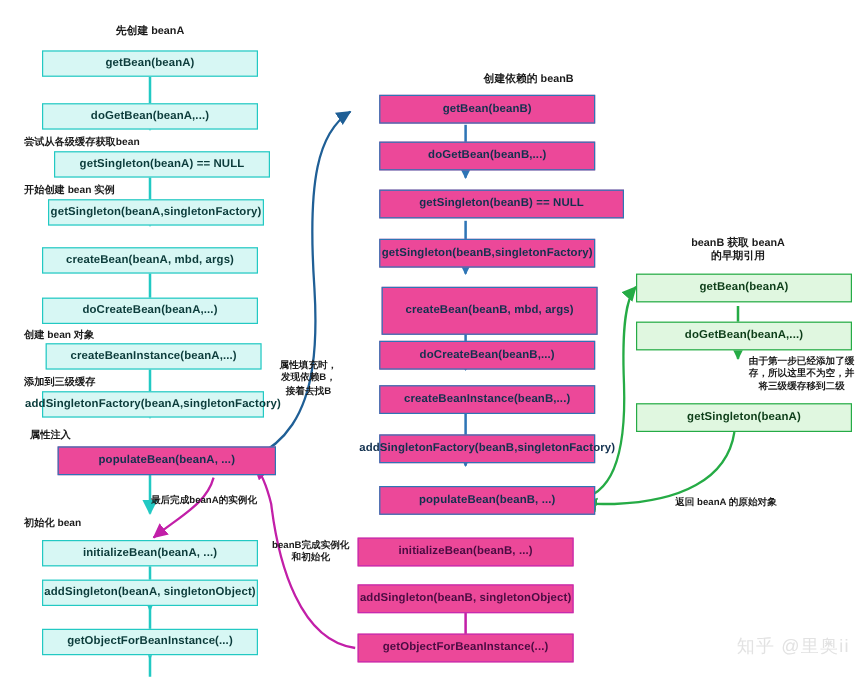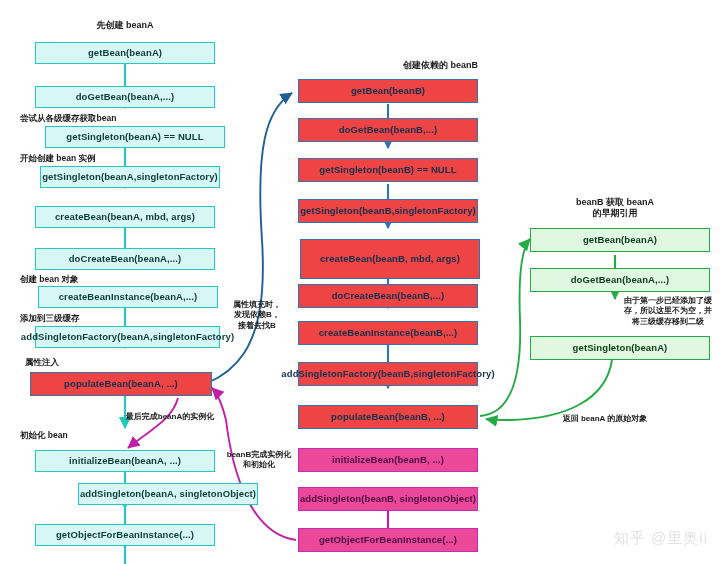--- a/index.html
+++ b/index.html
@@ -11,21 +11,21 @@
   #canvas{position:absolute;left:0;top:0;width:720px;height:564px;}
   svg.edges{position:absolute;left:0;top:0;width:720px;height:564px;pointer-events:none;}
 
   .node{
     position:absolute;box-sizing:border-box;
     display:flex;align-items:center;justify-content:center;
     font-size:9.5px;font-weight:bold;letter-spacing:.1px;
     text-align:center;line-height:1.1;
   }
   .node.cyan{background:#d7f7f4;border:1.2px solid #22c9c3;color:#0b3b3a;}
-  .node.blue{background:#ef4444;border:1.2px solid #2e75b6;color:#12314f;}
+  .node.blue{background:#ec4899;border:1.2px solid #2e75b6;color:#12314f;margin-left:18px;}
   .node.pink{background:#ec4899;border:1.2px solid #c52bb0;color:#4a0c42;}
   .node.green{background:#e0f7e0;border:1.2px solid #25ab45;color:#0c3d18;}
 
   .col-title{
     position:absolute;font-size:9px;font-weight:bold;color:#1a1a1a;
     text-align:center;line-height:1.25;white-space:pre-line;
   }
   .side-label{
     position:absolute;font-size:8.5px;font-weight:bold;color:#1a1a1a;
     line-height:1.3;white-space:pre-line;
@@ -107,35 +107,35 @@
   <div class="node cyan" style="left:35px;top:42px;width:180px;height:22px;">getBean(beanA)</div>
   <div class="node cyan" style="left:35px;top:86px;width:180px;height:22px;">doGetBean(beanA,...)</div>
   <div class="node cyan" style="left:45px;top:126px;width:180px;height:22px;">getSingleton(beanA) == NULL</div>
   <div class="node cyan" style="left:40px;top:166px;width:180px;height:22px;">getSingleton(beanA,singletonFactory)</div>
   <div class="node cyan" style="left:35px;top:206px;width:180px;height:22px;">createBean(beanA, mbd, args)</div>
   <div class="node cyan" style="left:35px;top:248px;width:180px;height:22px;">doCreateBean(beanA,...)</div>
   <div class="node cyan" style="left:38px;top:286px;width:180px;height:22px;">createBeanInstance(beanA,...)</div>
   <div class="node cyan" style="left:35px;top:326px;width:185px;height:22px;">addSingletonFactory(beanA,singletonFactory)</div>
   <div class="node blue" style="left:30px;top:372px;width:182px;height:24px;">populateBean(beanA, ...)</div>
   <div class="node cyan" style="left:35px;top:450px;width:180px;height:22px;">initializeBean(beanA, ...)</div>
-  <div class="node cyan" style="left:35px;top:483px;width:180px;height:22px;margin-left:43px;">addSingleton(beanA, singletonObject)</div>
+  <div class="node cyan" style="left:35px;top:483px;width:180px;height:22px;">addSingleton(beanA, singletonObject)</div>
   <div class="node cyan" style="left:35px;top:524px;width:180px;height:22px;">getObjectForBeanInstance(...)</div>
 
   <div class="side-label" style="left:20px;top:113px;">尝试从各级缓存获取bean</div>
   <div class="side-label" style="left:20px;top:153px;">开始创建 bean 实例</div>
   <div class="side-label" style="left:20px;top:274px;">创建 bean 对象</div>
   <div class="side-label" style="left:20px;top:313px;">添加到三级缓存</div>
   <div class="side-label" style="left:25px;top:357px;">属性注入</div>
   <div class="side-label" style="left:20px;top:430px;">初始化 bean</div>
 
   <div class="col-title" style="left:298px;top:60px;width:180px;text-align:right;">创建依赖的 beanB</div>
 
   <div class="node blue" style="left:298px;top:79px;width:180px;height:24px;">getBean(beanB)</div>
   <div class="node blue" style="left:298px;top:118px;width:180px;height:24px;">doGetBean(beanB,...)</div>
-  <div class="node blue" style="left:298px;top:158px;width:180px;height:24px;">getSingleton(beanB) == NULL</div>
+  <div class="node blue" style="left:298px;top:158px;width:204px;height:24px;">getSingleton(beanB) == NULL</div>
   <div class="node blue" style="left:298px;top:199px;width:180px;height:24px;">getSingleton(beanB,singletonFactory)</div>
   <div class="node blue" style="left:300px;top:239px;width:180px;height:40px;">createBean(beanB, mbd, args)</div>
   <div class="node blue" style="left:298px;top:284px;width:180px;height:24px;">doCreateBean(beanB,...)</div>
   <div class="node blue" style="left:298px;top:321px;width:180px;height:24px;">createBeanInstance(beanB,...)</div>
   <div class="node blue" style="left:298px;top:362px;width:180px;height:24px;">addSingletonFactory(beanB,singletonFactory)</div>
   <div class="node blue" style="left:298px;top:405px;width:180px;height:24px;">populateBean(beanB, ...)</div>
   <div class="node pink" style="left:298px;top:448px;width:180px;height:24px;">initializeBean(beanB, ...)</div>
   <div class="node pink" style="left:298px;top:487px;width:180px;height:24px;text-align:right;">addSingleton(beanB, singletonObject)</div>
   <div class="node pink" style="left:298px;top:528px;width:180px;height:24px;">getObjectForBeanInstance(...)</div>
 

